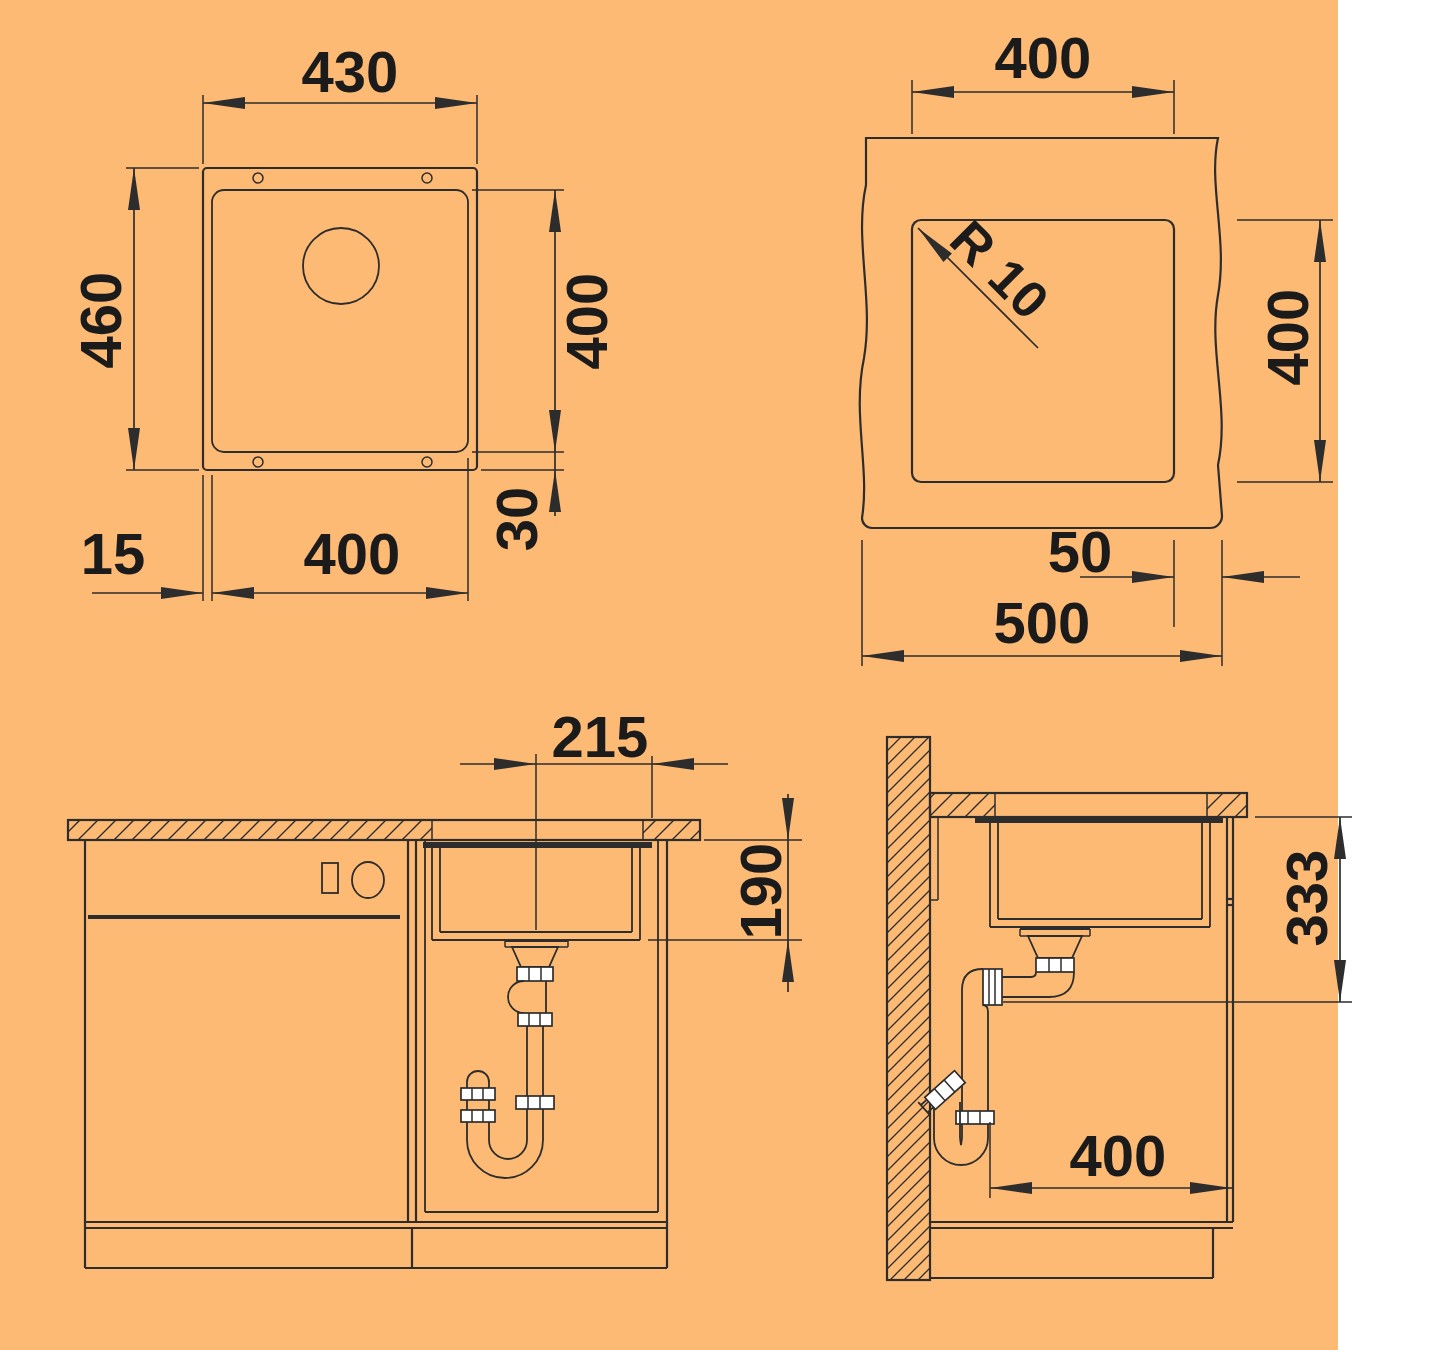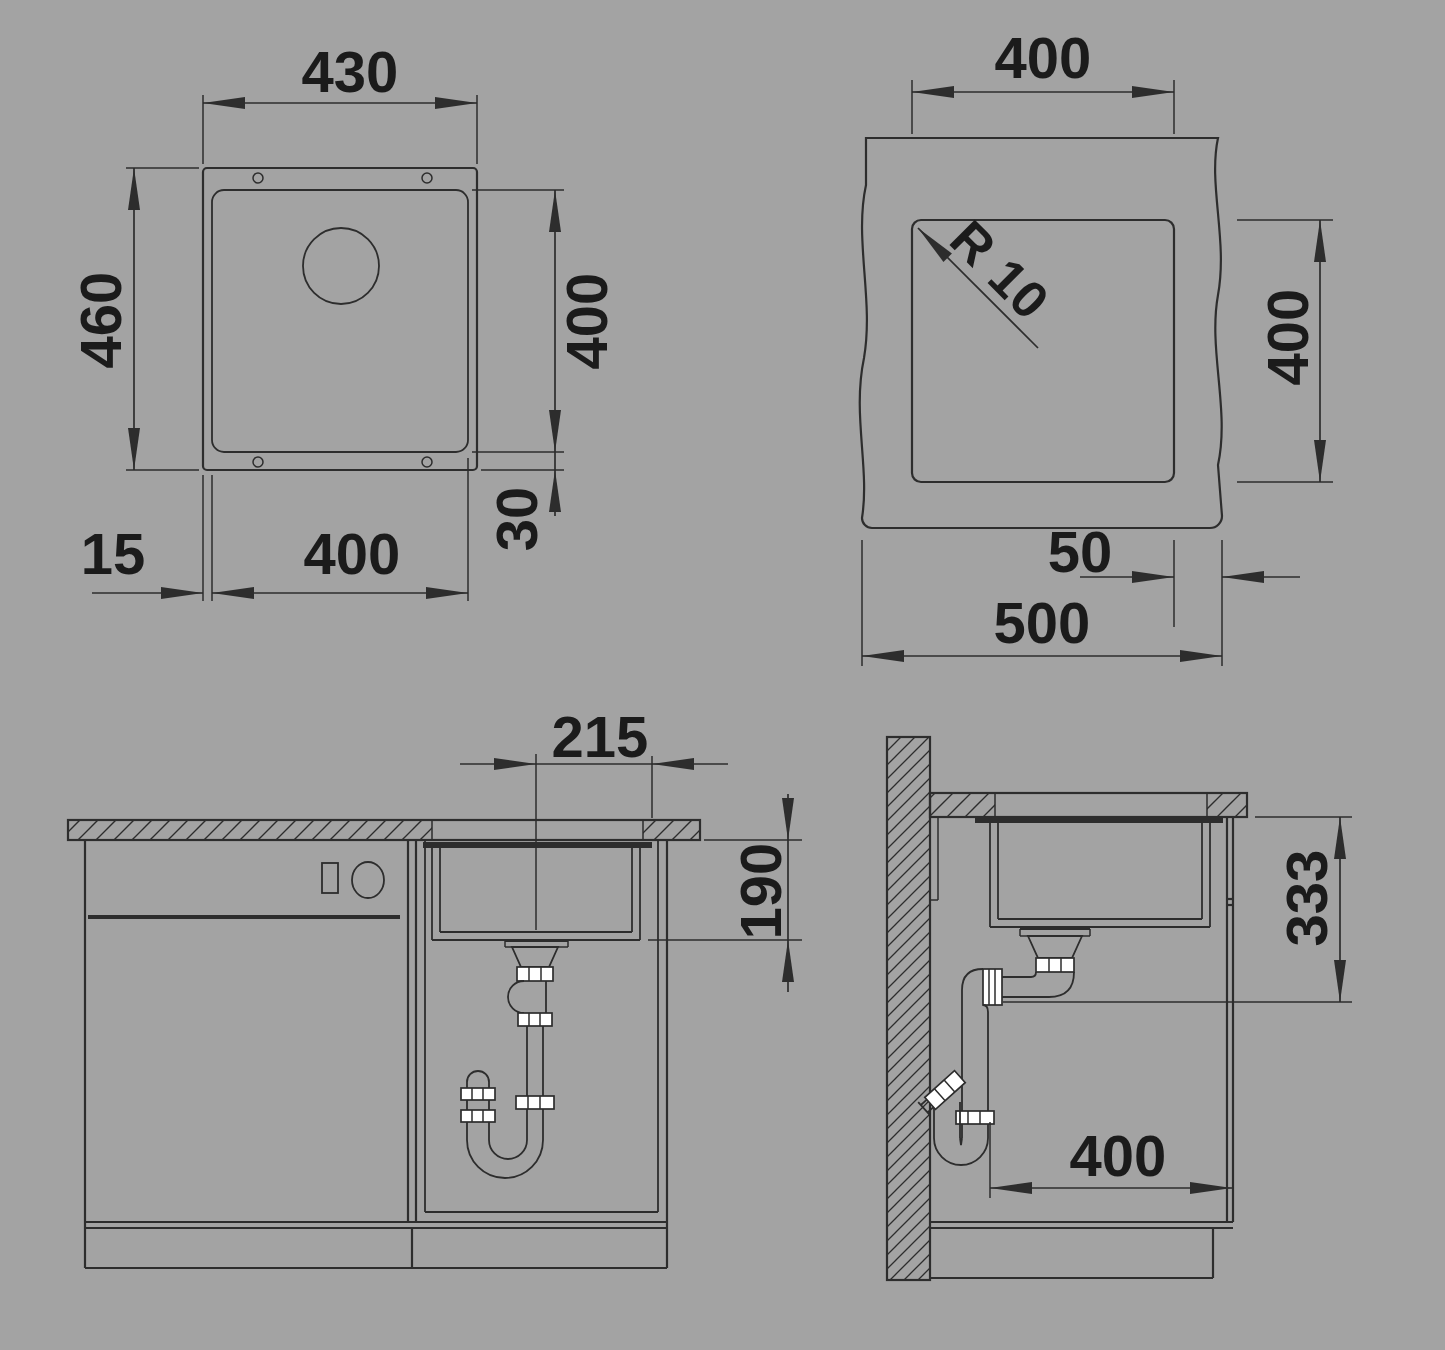--- a/index.html
+++ b/index.html
@@ -1,16 +1,16 @@
 <!DOCTYPE html>
 <html><head>
 <meta charset="utf-8">
 <style>
   html,body{margin:0;padding:0;background:#ffffff;}
-  .stage{width:1445px;height:1350px;background:#a3a3a3;position:relative;}
+  .stage{width:1338px;height:1350px;background:#fdba74;position:relative;}
   svg{display:block;}
   svg text{
     font-family:"Liberation Sans",sans-serif;
     font-weight:bold;
     font-size:58px;
     fill:#1b1b1b;
     text-anchor:middle;
     dominant-baseline:central;
   }
   svg text.r10{font-size:52px;letter-spacing:1px;}

